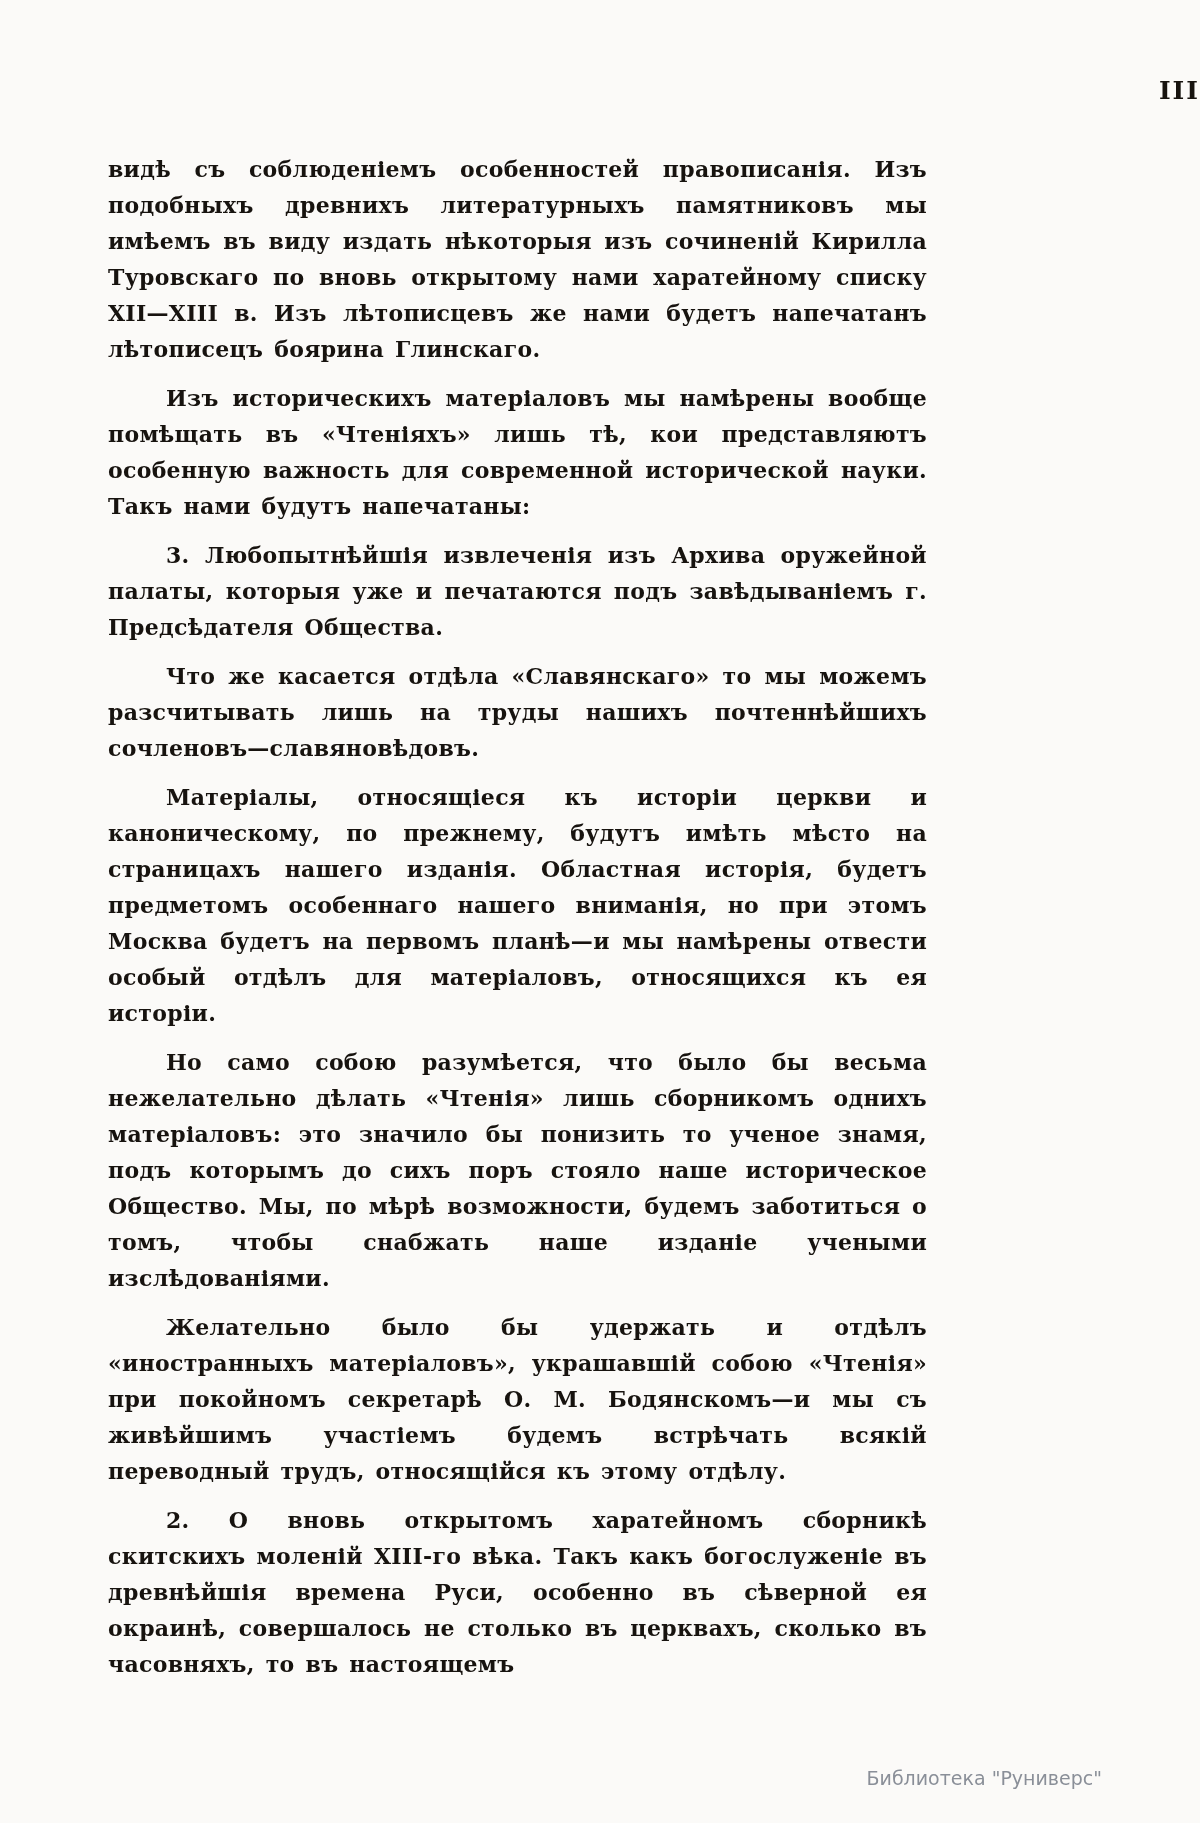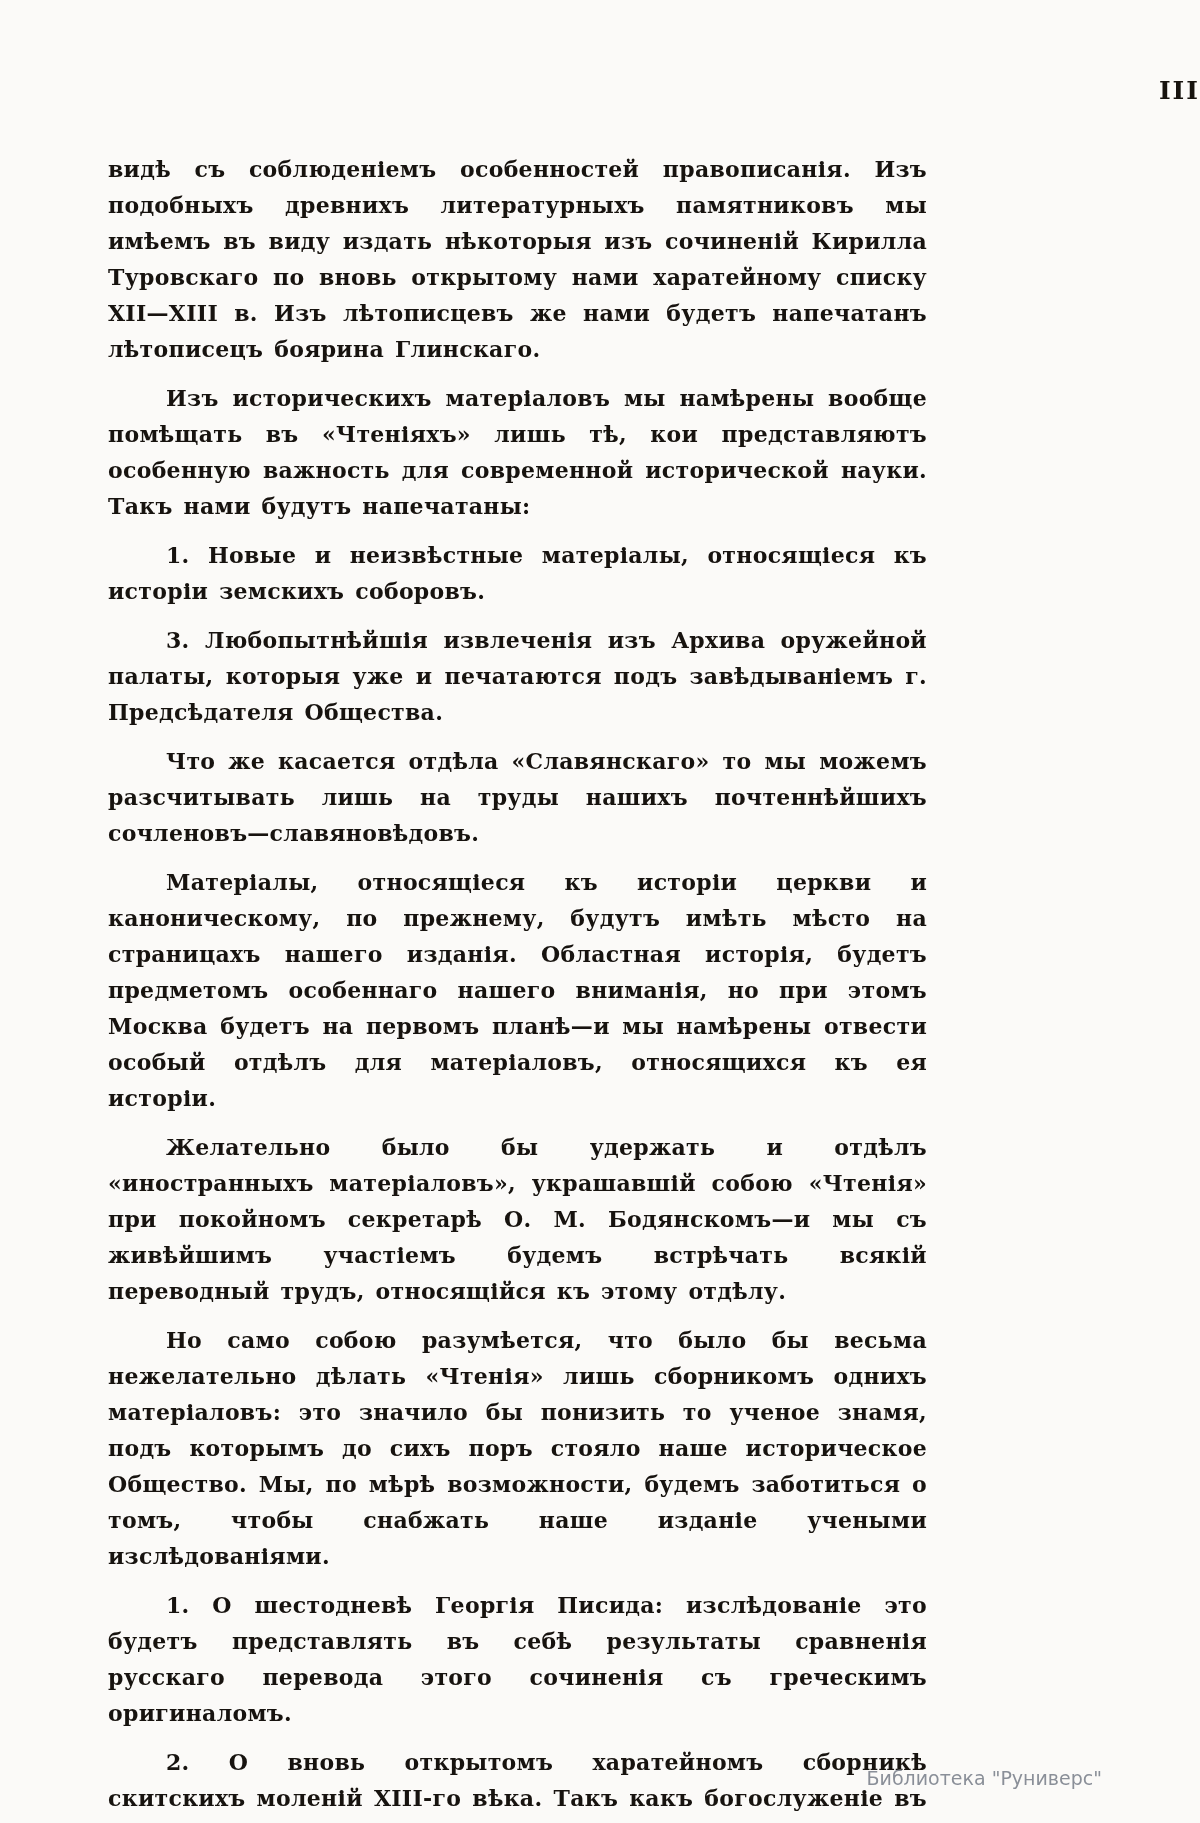--- a/index.html
+++ b/index.html
@@ -59,25 +59,23 @@
 </head>
 <body>
 
 <div class="page">
 
   <div class="page-number">III</div>
 
   <div class="text-block">
     <p class="para">видѣ съ соблюденіемъ особенностей правописанія. Изъ подобныхъ древнихъ литературныхъ памятниковъ мы имѣемъ въ виду издать нѣкоторыя изъ сочиненій Кирилла Туровскаго по вновь открытому нами харатейному списку XII—XIII в. Изъ лѣтописцевъ же нами будетъ напечатанъ лѣтописецъ боярина Глинскаго.</p>
     <p class="para indent">Изъ историческихъ матеріаловъ мы намѣрены вообще помѣщать въ «Чтеніяхъ» лишь тѣ, кои представляютъ особенную важность для современной исторической науки. Такъ нами будутъ напечатаны:</p>
-    <p class="para indent">1. Новые и неизвѣстные матеріалы, относящіеся къ исторіи земскихъ соборовъ.</p>
     <p class="para indent">3. Любопытнѣйшія извлеченія изъ Архива оружейной палаты, которыя уже и печатаются подъ завѣдываніемъ г. Предсѣдателя Общества.</p>
     <p class="para indent">Что же касается отдѣла «Славянскаго» то мы можемъ разсчитывать лишь на труды нашихъ почтеннѣйшихъ сочленовъ—славяновѣдовъ.</p>
     <p class="para indent">Матеріалы, относящіеся къ исторіи церкви и каноническому, по прежнему, будутъ имѣть мѣсто на страницахъ нашего изданія. Областная исторія, будетъ предметомъ особеннаго нашего вниманія, но при этомъ Москва будетъ на первомъ планѣ—и мы намѣрены отвести особый отдѣлъ для матеріаловъ, относящихся къ ея исторіи.</p>
+    <p class="para indent">Но само собою разумѣется, что было бы весьма нежелательно дѣлать «Чтенія» лишь сборникомъ однихъ матеріаловъ: это значило бы понизить то ученое знамя, подъ которымъ до сихъ поръ стояло наше историческое Общество. Мы, по мѣрѣ возможности, будемъ заботиться о томъ, чтобы снабжать наше изданіе учеными изслѣдованіями.</p>
     <p class="para indent">Желательно было бы удержать и отдѣлъ «иностранныхъ матеріаловъ», украшавшій собою «Чтенія» при покойномъ секретарѣ О. М. Бодянскомъ—и мы съ живѣйшимъ участіемъ будемъ встрѣчать всякій переводный трудъ, относящійся къ этому отдѣлу.</p>
-    <p class="para indent">Но само собою разумѣется, что было бы весьма нежелательно дѣлать «Чтенія» лишь сборникомъ однихъ матеріаловъ: это значило бы понизить то ученое знамя, подъ которымъ до сихъ поръ стояло наше историческое Общество. Мы, по мѣрѣ возможности, будемъ заботиться о томъ, чтобы снабжать наше изданіе учеными изслѣдованіями.</p>
-    <p class="para indent">1. О шестодневѣ Георгія Писида: изслѣдованіе это будетъ представлять въ себѣ результаты сравненія русскаго перевода этого сочиненія съ греческимъ оригиналомъ.</p>
     <p class="para indent">2. О вновь открытомъ харатейномъ сборникѣ скитскихъ моленій XIII-го вѣка. Такъ какъ богослуженіе въ древнѣйшія времена Руси, особенно въ сѣверной ея окраинѣ, совершалось не столько въ церквахъ, сколько въ часовняхъ, то въ настоящемъ</p>
   </div>
 
   <div class="watermark">Библиотека "Руниверс"</div>
 
 </div>
 
 </body></html>

